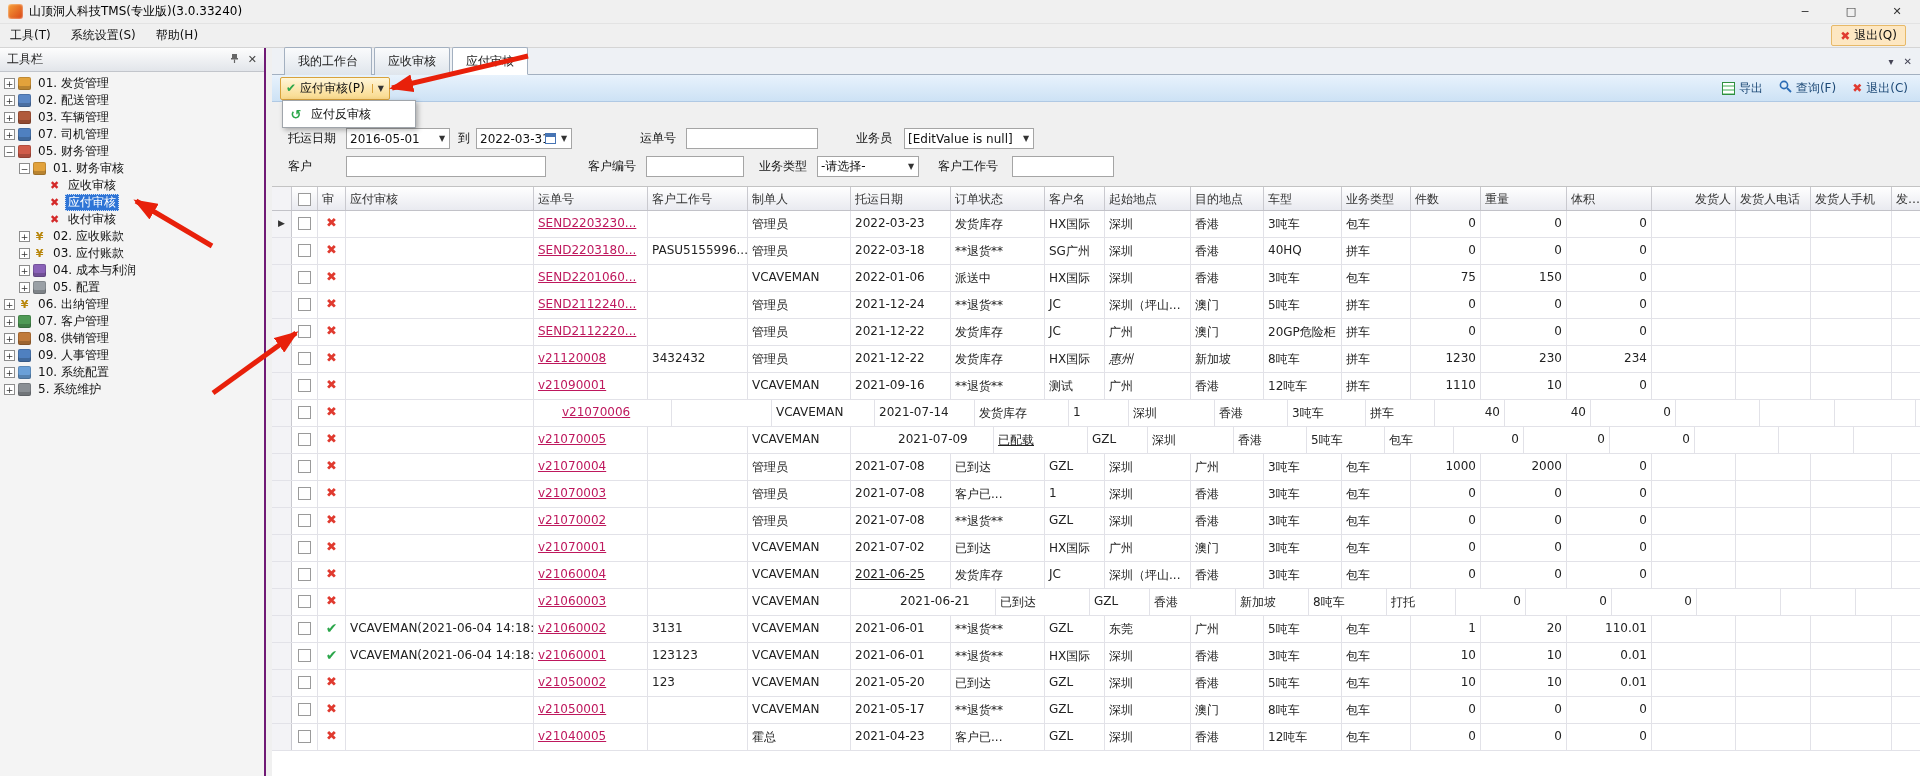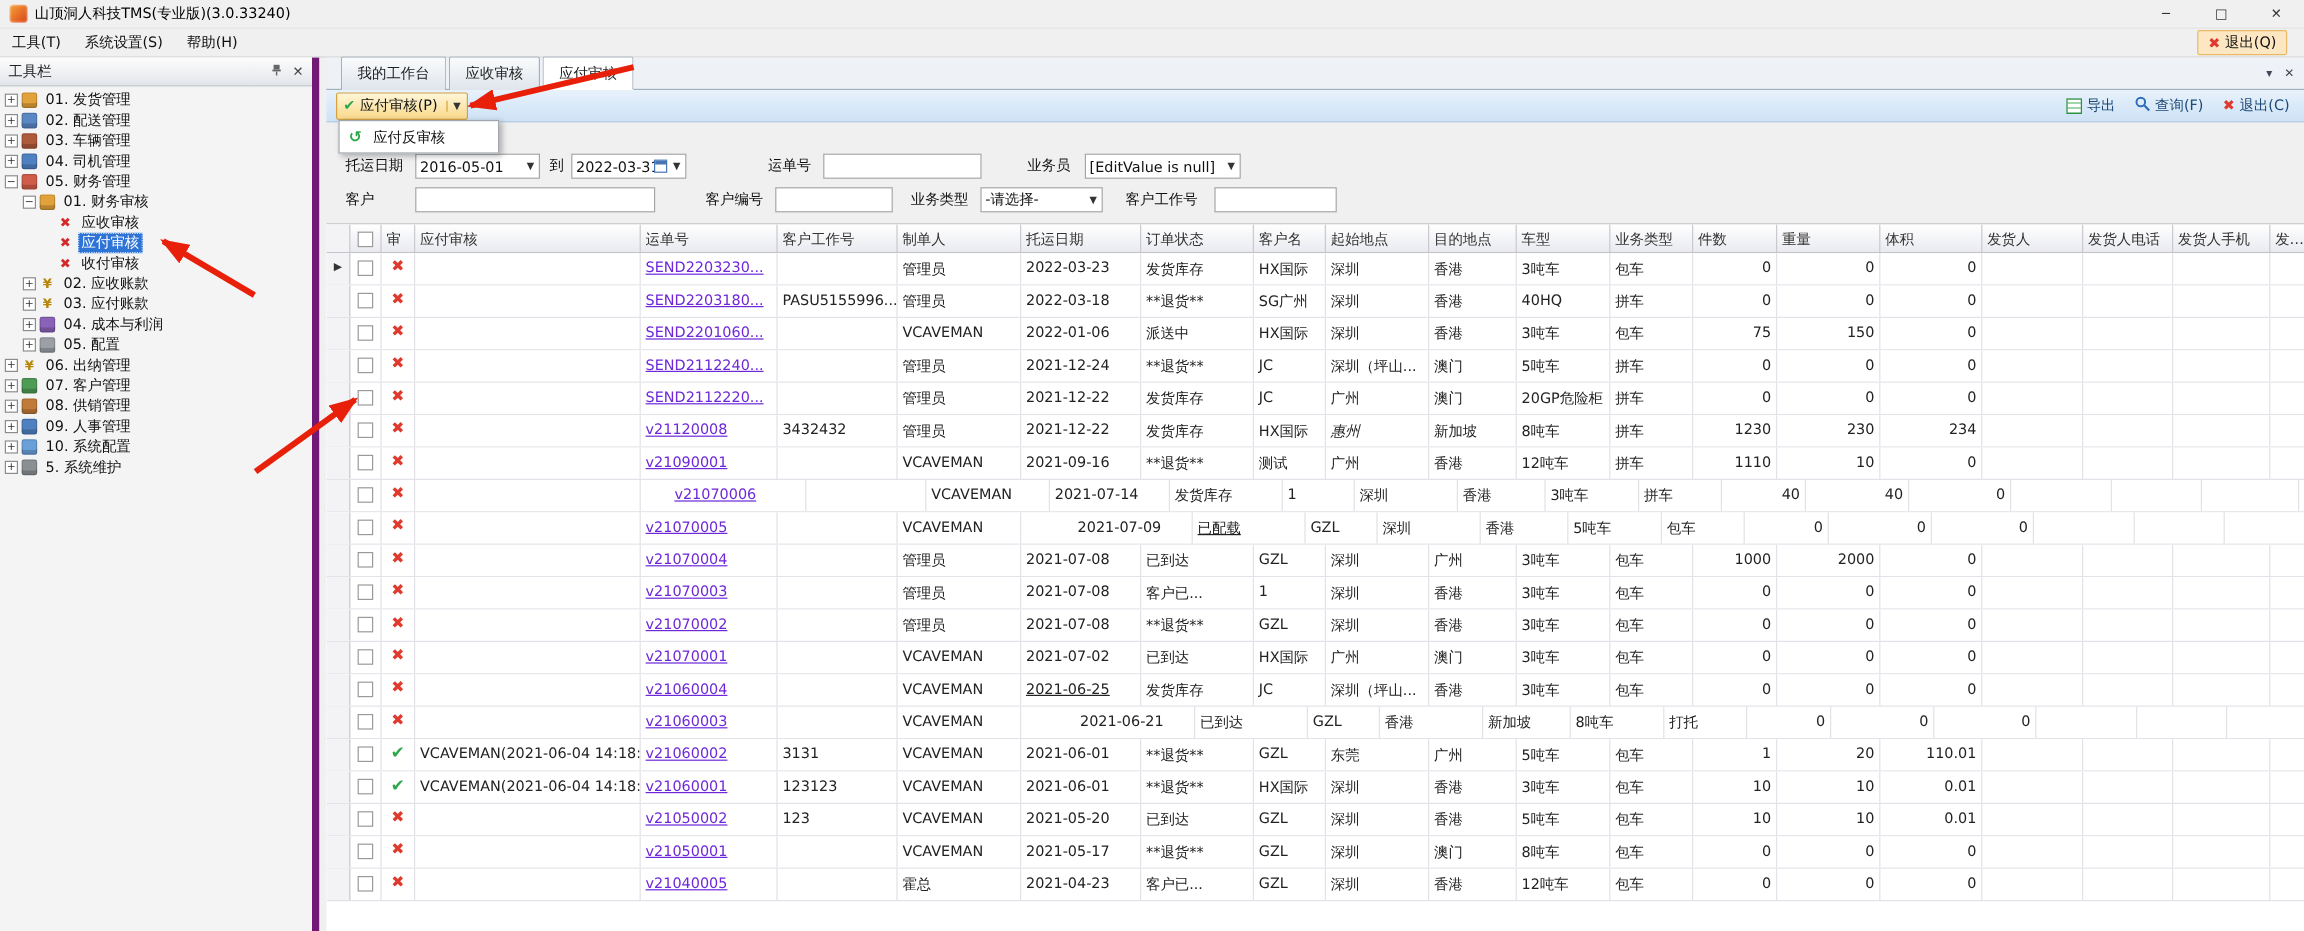--- a/index.html
+++ b/index.html
@@ -13,21 +13,21 @@
   .app-icon{width:15px;height:15px;margin:0 6px 0 8px;border-radius:3px;background:linear-gradient(135deg,#f7a13a,#d84315);box-shadow:inset 0 0 2px #fff;}
   .title-text{font-size:12px;color:#000;}
   .win-btns{margin-left:auto;display:flex;height:24px;}
   .win-btn{width:46px;text-align:center;line-height:24px;font-size:11px;color:#333;}
   
   .menubar{position:absolute;left:0;top:24px;width:1920px;height:24px;background:#f0f0f0;border-bottom:1px solid #d5d5d5;display:flex;align-items:center;box-sizing:border-box;}
   .menu-item{padding:0 10px;line-height:23px;}
   .menu-exit{margin-left:auto;margin-right:14px;display:flex;align-items:center;gap:4px;background:#fde7c2;border:1px solid #e7b968;border-radius:2px;padding:1px 8px;}
   .x-red{color:#e03a2f;font-weight:bold;}
   
-  .dock{position:absolute;left:0;top:48px;width:266px;bottom:0;background:#f4f4f4;border-right:6px solid #701a75;box-sizing:border-box;}
+  .dock{position:absolute;left:0;top:48px;width:266px;bottom:0;background:#f4f4f4;border-right:2px solid #701a75;box-sizing:border-box;}
   .dock-header{height:24px;background:linear-gradient(#fdfdfd,#e2e5ea);border-bottom:1px solid #c2c5cb;display:flex;align-items:center;padding:0 7px;color:#222;box-sizing:border-box;}
   .dock-icons{margin-left:auto;display:flex;gap:8px;align-items:center;color:#555;}
   .dock-close{font-size:11px;color:#444;}
   .tree{position:absolute;top:24px;left:0;right:0;bottom:0;overflow:hidden;padding-top:3px;}
   .tree-item{height:17px;display:flex;align-items:center;font-size:12px;color:#111;}
   .expander{width:11px;height:11px;border:1px solid #8c8c8c;background:#fff;font-size:9px;line-height:10px;text-align:center;margin-right:3px;flex:none;color:#333;box-sizing:border-box;}
   .expander.ghost{visibility:hidden;}
   .tree-icon{width:13px;height:13px;margin-right:4px;flex:none;display:flex;align-items:center;justify-content:center;font-size:11px;font-weight:bold;border-radius:2px;box-sizing:border-box;}
   .tree-icon.boxy{box-shadow:inset 0 -4px rgba(0,0,0,.18), inset 0 0 0 1px rgba(0,0,0,.15);}
   .tree-label{padding:0 3px;white-space:nowrap;}
@@ -62,21 +62,21 @@
   .grid-header{display:flex;height:23px;background:linear-gradient(#ffffff,#e9eaf0);border-bottom:1px solid #c2c2c8;}
   .gh-cell{flex:0 0 auto;box-sizing:border-box;border-right:1px solid #c9c9cf;padding:4px 4px 0 4px;font-size:12px;color:#333;white-space:nowrap;overflow:hidden;text-overflow:ellipsis;height:23px;}
   .grid-row{display:flex;height:26px;border-bottom:1px solid #e2e2e8;background:#fff;}
   .g-cell{flex:0 0 auto;box-sizing:border-box;border-right:1px solid #e2e2e8;padding:5px 4px 0 4px;font-size:12px;color:#222;white-space:nowrap;overflow:hidden;height:26px;}
   .g-cell.ind,.gh-cell.ind{background:#f3f3f6;border-right:1px solid #c9c9cf;text-align:center;padding:7px 0 0;font-size:9px;color:#333;}
   .cbcell{padding-top:6px;}
   .cb{width:13px;height:13px;border:1px solid #9a9a9a;background:#fff;display:block;margin:0 auto;box-sizing:border-box;}
   .aud{text-align:center;padding-top:4px;}
   .ok{color:#2ba64a;font-size:14px;font-weight:bold;}
   .no{color:#e03a2f;font-size:13px;font-weight:bold;}
-  .link{color:#6d28d9;text-decoration:underline;}
+  .link{color:#be185d;text-decoration:underline;}
   .num{text-align:right;}
   
   .arrows{position:absolute;left:0;top:0;z-index:60;pointer-events:none;}
 </style>
 </head>
 <body>
 
 <div class="titlebar">
   <span class="app-icon"></span>
   <span class="title-text">山顶洞人科技TMS(专业版)(3.0.33240)</span>
@@ -123,21 +123,21 @@
         <span class="tree-label">02. 配送管理</span>
       </div>
       <div class="tree-item" style="padding-left: 4px;">
         <span class="expander">+</span>
         <span class="tree-icon boxy" style="background: rgb(176, 90, 60);"></span>
         <span class="tree-label">03. 车辆管理</span>
       </div>
       <div class="tree-item" style="padding-left: 4px;">
         <span class="expander">+</span>
         <span class="tree-icon boxy" style="background: rgb(79, 128, 192);"></span>
-        <span class="tree-label">04. 司机管理</span>
+        <span class="tree-label">07. 司机管理</span>
       </div>
       <div class="tree-item" style="padding-left: 4px;">
         <span class="expander">−</span>
         <span class="tree-icon boxy" style="background: rgb(208, 92, 74);"></span>
         <span class="tree-label">05. 财务管理</span>
       </div>
       <div class="tree-item" style="padding-left: 19px;">
         <span class="expander">−</span>
         <span class="tree-icon boxy" style="background: rgb(226, 162, 59);"></span>
         <span class="tree-label">01. 财务审核</span>
@@ -296,21 +296,21 @@
         <div class="gh-cell" style="width: 100px;">托运日期</div>
         <div class="gh-cell" style="width: 94px;">订单状态</div>
         <div class="gh-cell" style="width: 60px;">客户名</div>
         <div class="gh-cell" style="width: 86px;">起始地点</div>
         <div class="gh-cell" style="width: 73px;">目的地点</div>
         <div class="gh-cell" style="width: 78px;">车型</div>
         <div class="gh-cell" style="width: 69px;">业务类型</div>
         <div class="gh-cell" style="width: 70px;">件数</div>
         <div class="gh-cell" style="width: 86px;">重量</div>
         <div class="gh-cell" style="width: 85px;">体积</div>
-        <div class="gh-cell" style="width: 84px;">发货人</div>
+        <div class="gh-cell" style="width: 84px; text-align: right;">发货人</div>
         <div class="gh-cell" style="width: 75px;">发货人电话</div>
         <div class="gh-cell" style="width: 81px;">发货人手机</div>
         <div class="gh-cell" style="width: 44px;">发货地址</div>
       </div>
     <div class="grid-body">
         <div class="grid-row">
           <div class="g-cell ind" style="width: 20px;">▶</div>
           <div class="g-cell cbcell" style="width: 26px;">
             <span class="cb"></span>
           </div>

